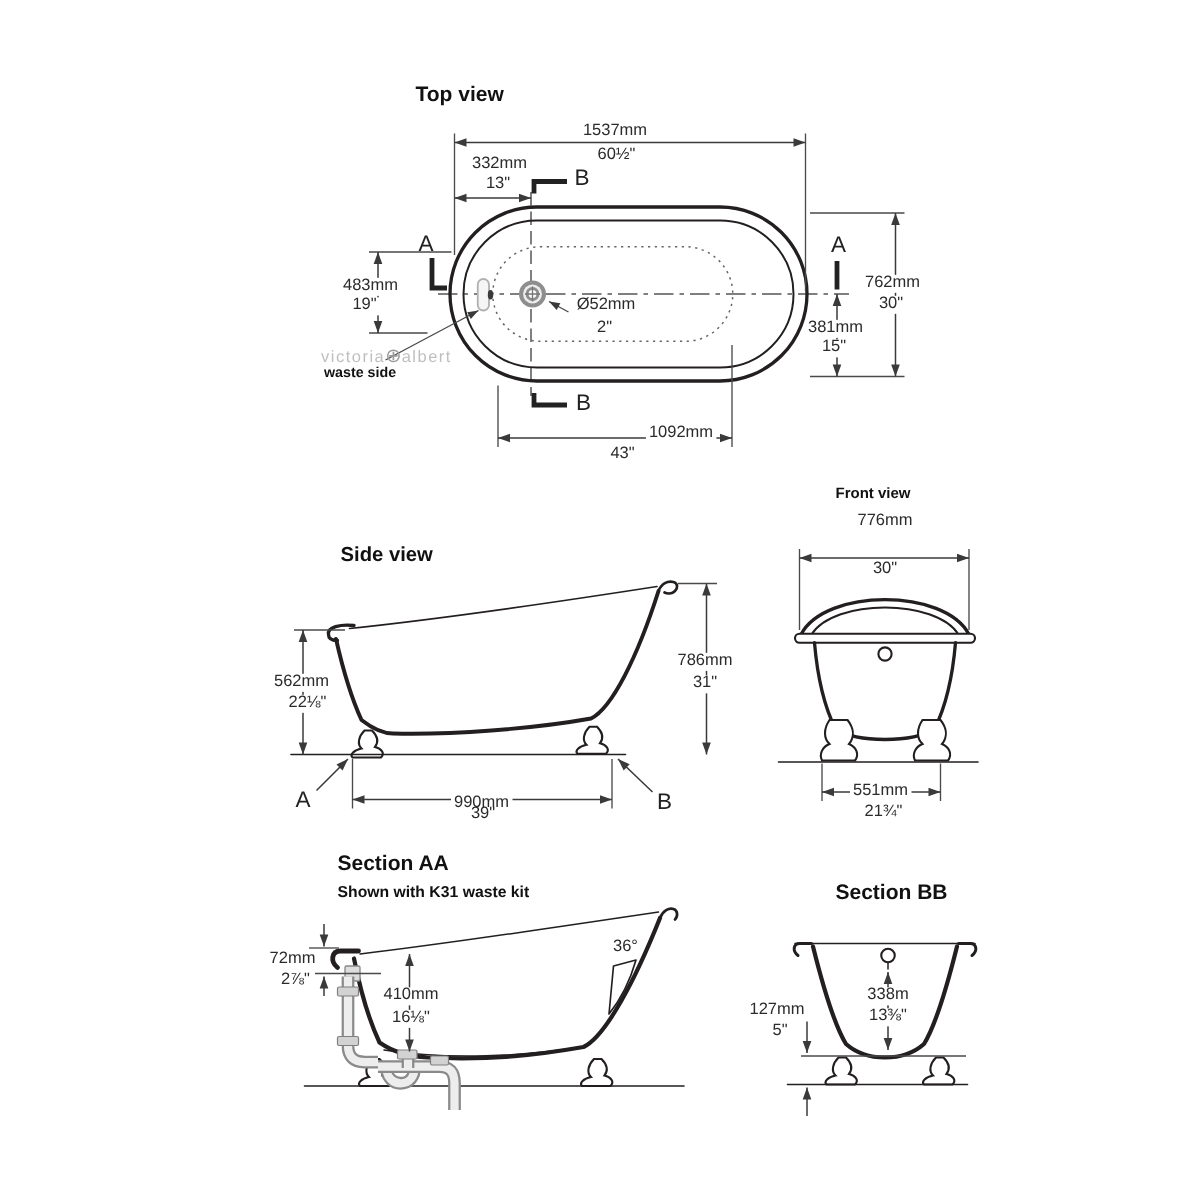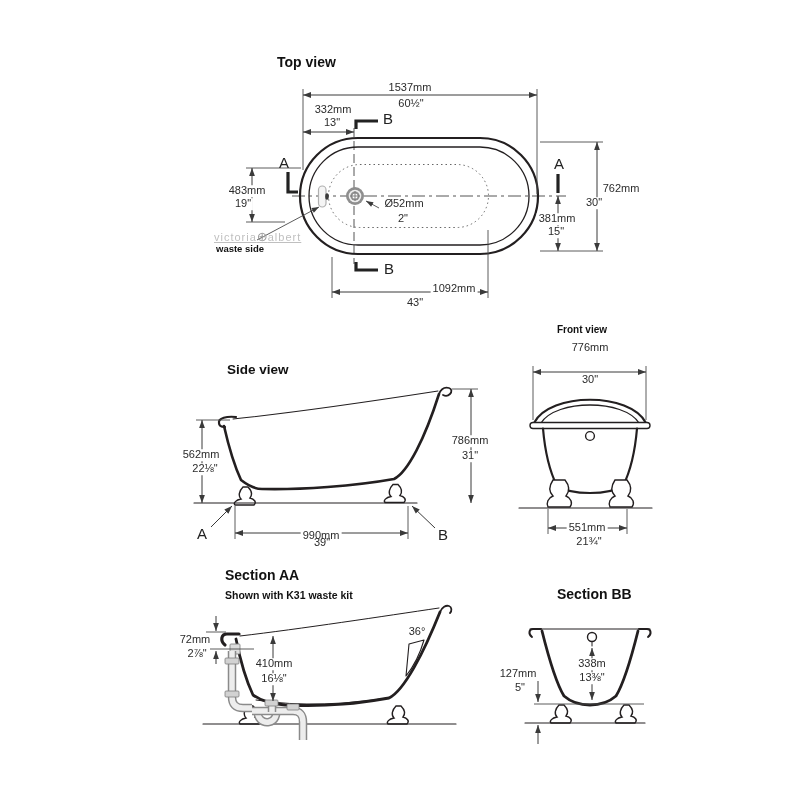--- a/index.html
+++ b/index.html
@@ -158,35 +158,35 @@
     <path class="dim" d="M538,681 V702" marker-end="url(#ah)"></path>
     <path class="dim" d="M538,744 V725" marker-end="url(#ah)"></path>
   </g>
 </svg>
 
 <div class="title" style="left:277px;top:54px;">Top view</div>
 <div class="lbl" style="left:410px;top:88px;">1537mm</div>
 <div class="lbl" style="left:411px;top:104px;">60½"</div>
 <div class="lbl" style="left:333px;top:110px;">332mm</div>
 <div class="lbl" style="left:332px;top:123px;">13"</div>
-<div class="lbl wbg" style="left:621px;top:189px;">762mm</div>
+<div class="lbl wbg" style="left:595px;top:189px;">762mm</div>
 <div class="lbl wbg" style="left:594px;top:203px;">30"</div>
 <div class="lbl wbg" style="left:557px;top:219px;">381mm</div>
 <div class="lbl wbg" style="left:556px;top:232px;">15"</div>
 <div class="lbl wbg" style="left:247px;top:191px;">483mm</div>
 <div class="lbl wbg" style="left:243px;top:204px;">19"</div>
 <div class="lbl" style="left:404px;top:204px;">Ø52mm</div>
 <div class="lbl" style="left:403px;top:219px;">2"</div>
 <div class="lbl wbg" style="left:410px;top:289px;margin-left:44px;">1092mm</div>
 <div class="lbl" style="left:415px;top:303px;">43"</div>
 <div class="lbl letter" style="left:284px;top:163px;">A</div>
 <div class="lbl letter" style="left:559px;top:164px;">A</div>
 <div class="lbl letter" style="left:388px;top:119px;">B</div>
 <div class="lbl letter" style="left:389px;top:269px;">B</div>
-<div class="logo" style="left:214px;top:229px;text-decoration:underline;"><span>victoria</span><span class="plus">⊕</span><span>albert</span></div>
+<div class="logo" style="left:214px;top:229px;"><span>victoria</span><span class="plus">⊕</span><span>albert</span></div>
 <div class="thisside" style="left:216px;top:243px;">waste side</div>
 
 <div class="title" style="left:227px;top:362px;font-size:13.5px;">Side view</div>
 <div class="lbl wbg" style="left:201px;top:455px;">562mm</div>
 <div class="lbl wbg" style="left:205px;top:469px;">22⅛"</div>
 <div class="lbl wbg" style="left:470px;top:441px;">786mm</div>
 <div class="lbl wbg" style="left:470px;top:456px;">31"</div>
 <div class="lbl wbg" style="left:321px;top:536px;">990mm</div>
 <div class="lbl" style="left:322px;top:543px;">39"</div>
 <div class="lbl letter" style="left:202px;top:534px;">A</div>

